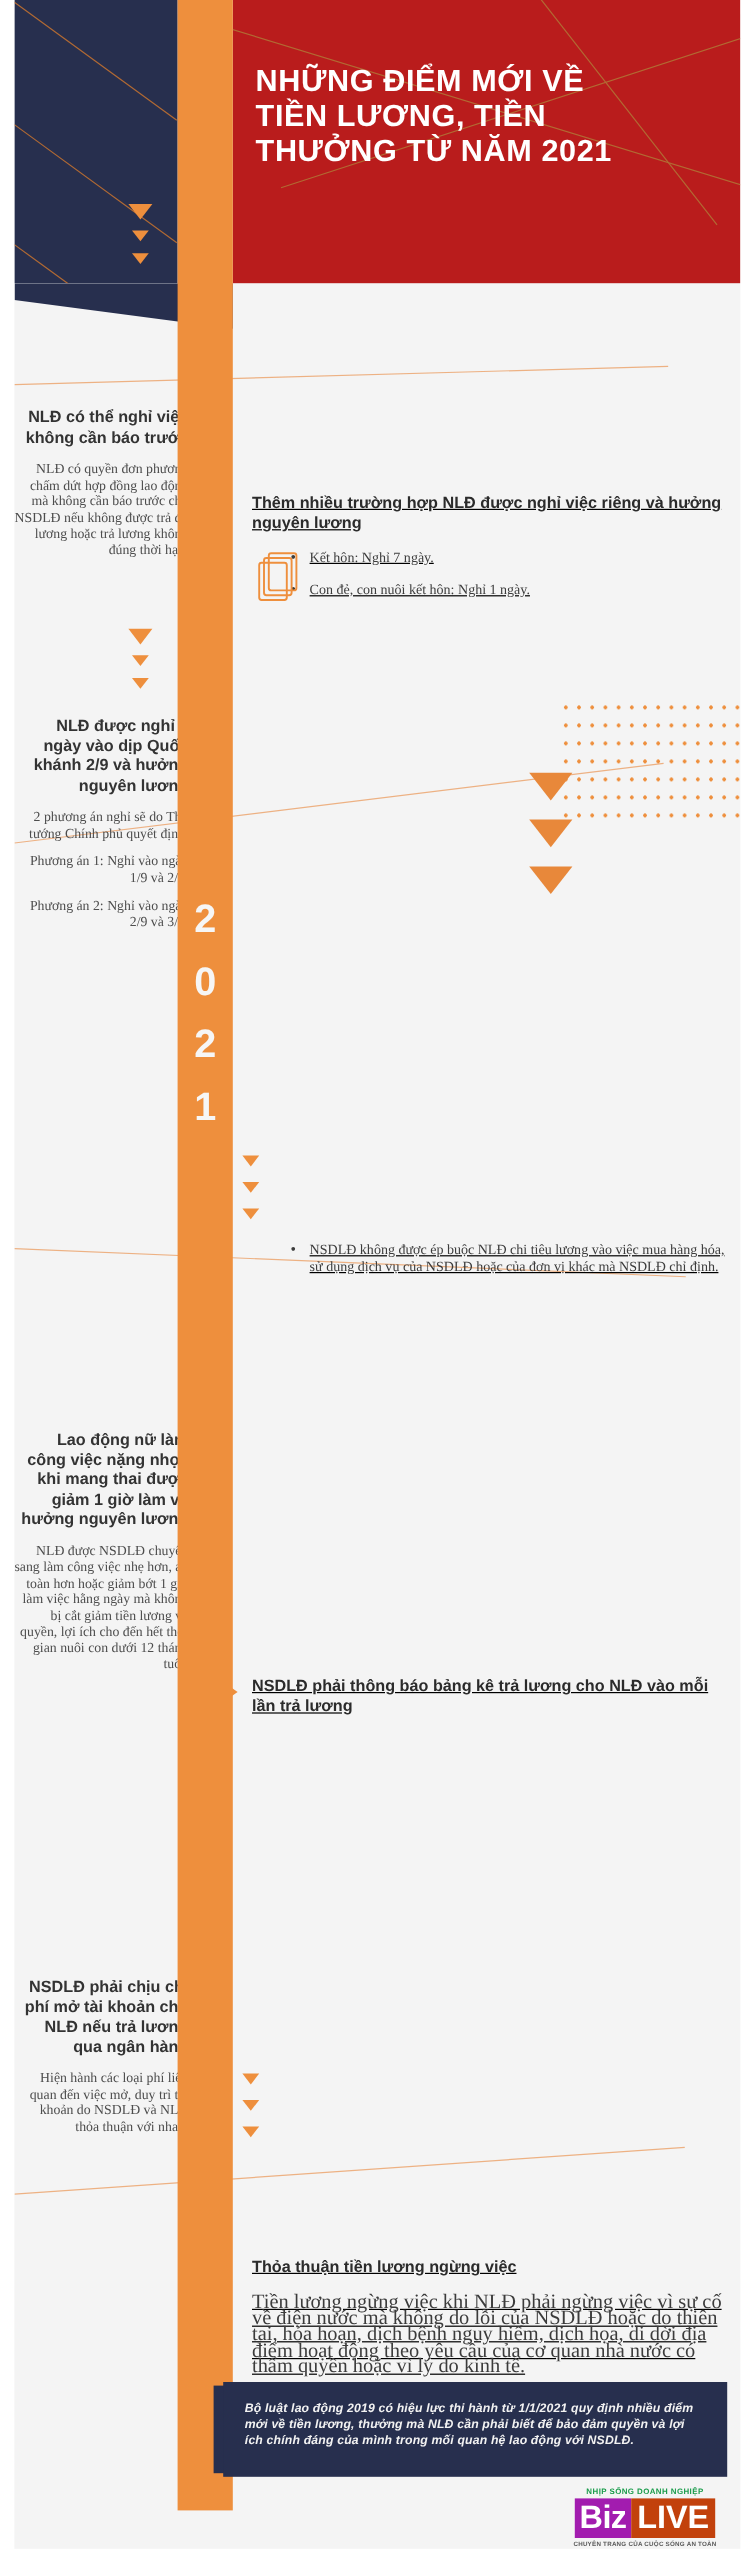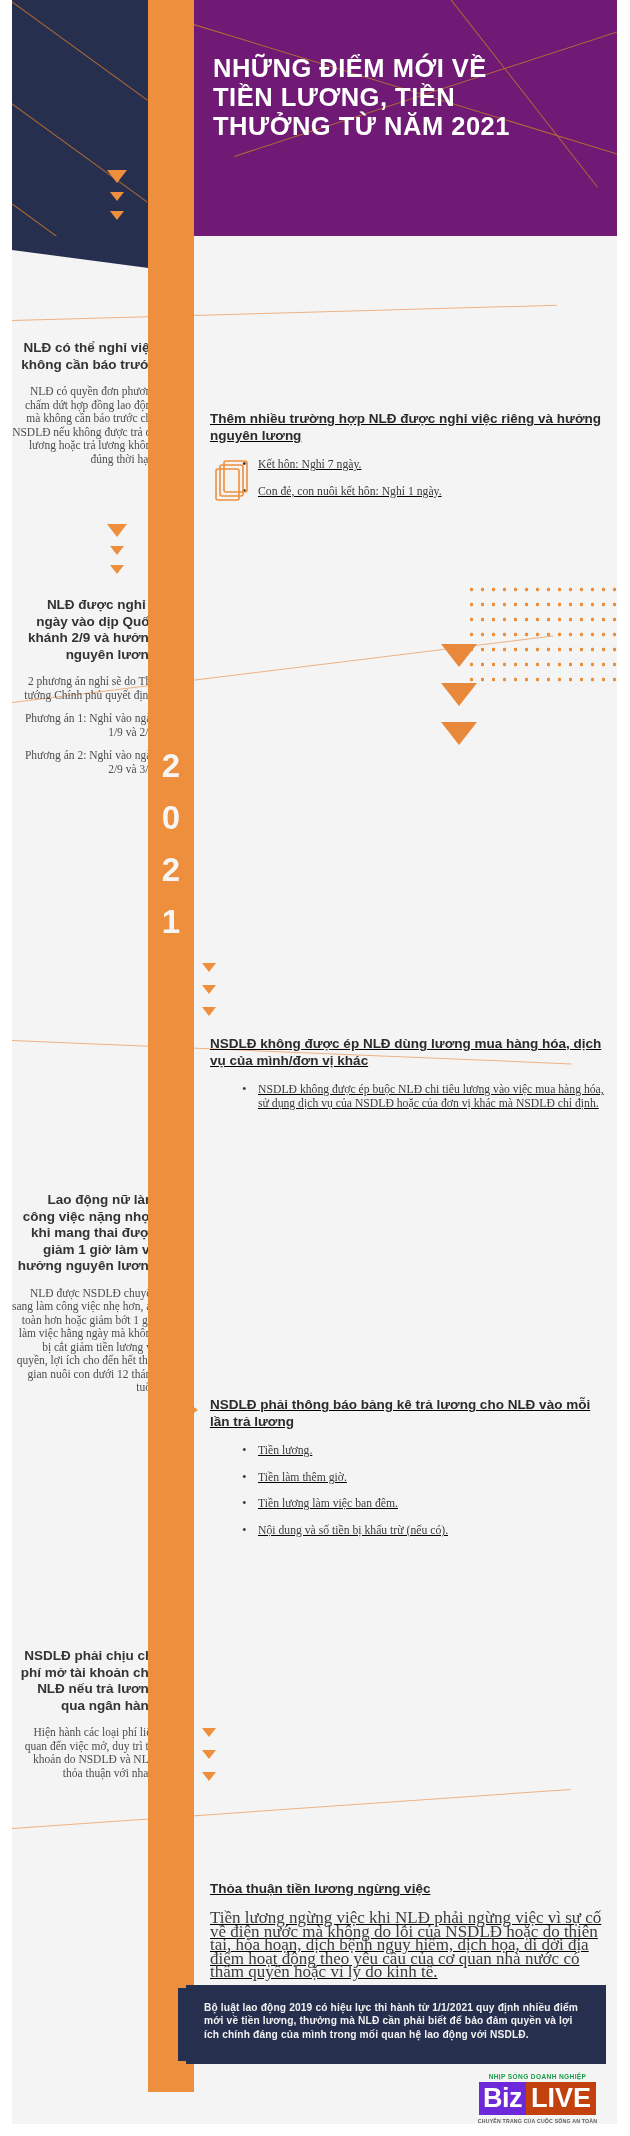--- a/index.html
+++ b/index.html
@@ -44,21 +44,21 @@
     letter-spacing: 0px;
     z-index: 12;
   }
   .spine-year span { display:block; }
 
   
   .hero {
     position: absolute;
     left: 194px; top: 0;
     width: 423px; height: 236px;
-    background: #701a75;
+    background: #b91c1c;
     z-index: 5;
     overflow: hidden;
   }
   .hero .diag {
     position:absolute;
     background: #b26a33;
     height: 1px;
     transform-origin: 0 0;
   }
   .hero h1 {
@@ -209,35 +209,36 @@
     height: 79px;
     background: #272f4e;
     z-index: 15;
     padding: 16px 18px;
   }
   .footnote p {
     color: #f2f2f2;
     font-size: 10.2px;
     line-height: 13.4px;
     font-weight: 700;
+    font-style: italic;
     letter-spacing: .15px;
   }
   .footnote-tab {
     position:absolute; left:178px; top:1988px; width:10px; height:73px;
     background:#272f4e; z-index:14;
   }
 
   
   .logo { position:absolute; left:470px; top:2073px; width:135px; z-index:16; text-align:center; }
   .logo .tagtop {
     color:#1a9c4b; font-size:6.6px; font-weight:700; letter-spacing:.35px; margin-bottom:2px;
   }
   .logo .mark { display:flex; justify-content:center; align-items:stretch; height:33px; }
   .logo .biz {
-    background:#6d28d9; color:#ffffff; font-size:27px; font-weight:700;
+    background:#a21caf; color:#ffffff; font-size:27px; font-weight:700;
     padding:0 4px; line-height:33px; letter-spacing:-.5px;
   }
   .logo .live {
     background:#c2410c; color:#ffffff; font-size:27px; font-weight:700;
     padding:0 5px; line-height:33px; letter-spacing:0px;
   }
   .logo .tagbot {
     color:#5a5a5a; font-size:5.2px; font-weight:700; letter-spacing:.2px; margin-top:3px;
   }
 
@@ -322,40 +323,33 @@
 
   <div class="chev lg" style="left:441px; top:644px;"></div>
   <div class="chev lg" style="left:441px; top:683px;"></div>
   <div class="chev lg" style="left:441px; top:722px;"></div>
 
   <div class="chev sm" style="left:202px; top:963px;"></div>
   <div class="chev sm" style="left:202px; top:985px;"></div>
   <div class="chev sm" style="left:202px; top:1007px;"></div>
 
   <div class="right-block" style="top:1035px;">
-    <h2>NSDLĐ không được ép NLĐ dùng lương mua hàng hóa, dịch vụ của mình/đơn vị khác</h2>
     <ul>
       <li>NSDLĐ không được ép buộc NLĐ chi tiêu lương vào việc mua hàng hóa, sử dụng dịch vụ của NSDLĐ hoặc của đơn vị khác mà NSDLĐ chỉ định.</li>
     </ul>
   </div>
 
   <div class="left-block" style="top:1192px;">
     <h2>Lao động nữ làm công việc nặng nhọc khi mang thai được giảm 1 giờ làm và hưởng nguyên lương</h2>
     <p>NLĐ được NSDLĐ chuyển sang làm công việc nhẹ hơn, an toàn hơn hoặc giảm bớt 1 giờ làm việc hằng ngày mà không bị cắt giảm tiền lương và quyền, lợi ích cho đến hết thời gian nuôi con dưới 12 tháng tuổi.</p>
   </div>
 
   <div class="marker" style="left:188px; top:1403px;"></div>
   <div class="right-block" style="top:1396px;">
     <h2>NSDLĐ phải thông báo bảng kê trả lương cho NLĐ vào mỗi lần trả lương</h2>
-    <ul>
-      <li>Tiền lương.</li>
-      <li>Tiền làm thêm giờ.</li>
-      <li>Tiền lương làm việc ban đêm.</li>
-      <li>Nội dung và số tiền bị khấu trừ (nếu có).</li>
-    </ul>
   </div>
 
   <div class="left-block" style="top:1648px;">
     <h2>NSDLĐ phải chịu chi phí mở tài khoản cho NLĐ nếu trả lương qua ngân hàng</h2>
     <p>Hiện hành các loại phí liên quan đến việc mở, duy trì tài khoản do NSDLĐ và NLĐ thỏa thuận với nhau.</p>
   </div>
 
   <div class="chev sm" style="left:202px; top:1728px;"></div>
   <div class="chev sm" style="left:202px; top:1750px;"></div>
   <div class="chev sm" style="left:202px; top:1772px;"></div>

